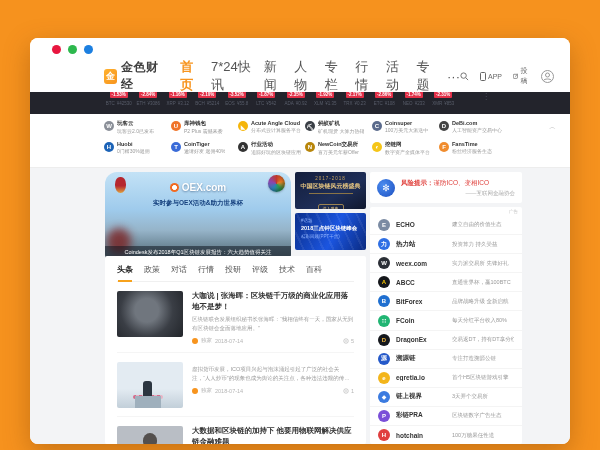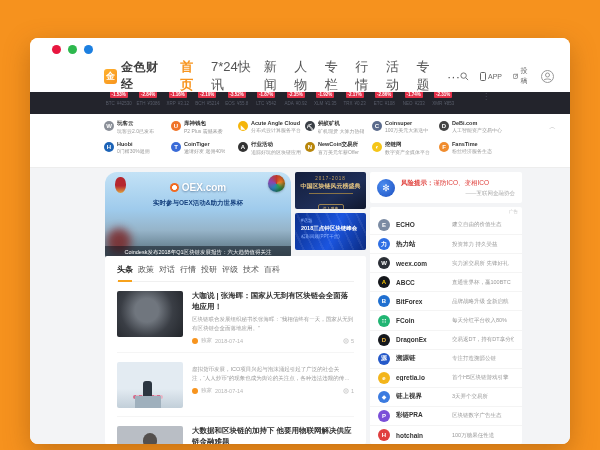--- a/index.html
+++ b/index.html
@@ -62,21 +62,21 @@
 .riskline1 b{font-weight:bold}
 .riskline2{font-size:5.5px;color:#aaa;text-align:right;margin-top:2px}
 .adlist{position:absolute;left:340px;top:169px;width:152px;height:237px;background:#fff;border-radius:2px;overflow:hidden;padding-top:8px}
 .adlabel{position:absolute;top:2px;right:4px;font-size:4.5px;color:#c4c4c4}
 .adrow{height:19.1px;display:flex;align-items:center;padding:0 8px;gap:6px;border-top:1px solid #f4f4f4}
 .adrow.first{border-top:none}
 .adicon{width:12px;height:12px;border-radius:50%;color:#fff;font-size:6px;font-weight:bold;display:flex;align-items:center;justify-content:center;flex:none}
 .adname{font-size:6.5px;font-weight:bold;color:#333;width:50px;white-space:nowrap;overflow:hidden}
 .addesc{font-size:5.5px;color:#999;white-space:nowrap;overflow:hidden;flex:1}
 .news{position:absolute;left:75px;top:218px;width:261px;height:188px;background:#fff;border-radius:2px;padding:8px 12px 0}
-.tabs{display:flex;gap:5px;align-items:center;border-bottom:1px solid #f0f0f0;padding-bottom:6px}
+.tabs{display:flex;gap:11px;align-items:center;border-bottom:1px solid #f0f0f0;padding-bottom:6px}
 .tab{font-size:8px;color:#555;cursor:default;position:relative}
 .tab.active{color:#222;font-weight:bold}
 .tab.active::after{content:"";position:absolute;left:1px;right:1px;bottom:-7px;height:2px;background:#f7a21c}
 .art{display:flex;gap:9px;padding:9px 0 8px;border-bottom:1px solid #f5f5f5}
 .thumb{width:66px;height:46px;border-radius:2px;flex:none;position:relative;overflow:hidden}
 .th1{background:radial-gradient(circle at 45% 42%,#70767e 0 26%,#3a3e45 58%,#22252a 100%)}
 .th2{background:linear-gradient(180deg,#e3ebf2 0 58%,#c2cfd9 100%)}
 .th2 .fig{position:absolute;left:26px;bottom:12px;width:9px;height:15px;background:#2b3540;border-radius:3px 3px 0 0}
 .th2 .pod{position:absolute;left:18px;bottom:0;width:26px;height:12px;background:#9fb0bd}
 .th2 .fl{position:absolute;left:16px;bottom:9px;width:30px;height:4px;background:repeating-linear-gradient(90deg,#d66a8a 0 3px,#e8b3c4 3px 6px);border-radius:2px}
@@ -441,21 +441,21 @@
       <span class="tab">行情</span>
       <span class="tab">投研</span>
       <span class="tab">评级</span>
       <span class="tab">技术</span>
       <span class="tab">百科</span>
     </div>
 
     <div class="art">
       <div class="thumb th1"></div>
       <div class="atxt">
-        <div class="atitle">大咖说 | 张海晖：国家从无到有区块链会全面落地应用！</div>
+        <div class="atitle">大咖说 | 张海晖：区块链千万级的商业化应用落地不是梦！</div>
         <div class="adesc">区块链联合发展组织秘书长张海晖：“我相信终有一天，国家从无到有区块链会全面落地应用。”</div>
         <div class="ameta">
           <span class="asrcicon"></span>
           <span>独家</span>
           <span>2018-07-14</span>
           <span class="acmt">
             <svg width="6" height="6" viewBox="0 0 8 8">
                 <circle cx="4" cy="4" r="3" fill="none" stroke="#bbb"></circle>
                 <circle cx="4" cy="4" r="1" fill="#bbb"></circle>
               </svg>

